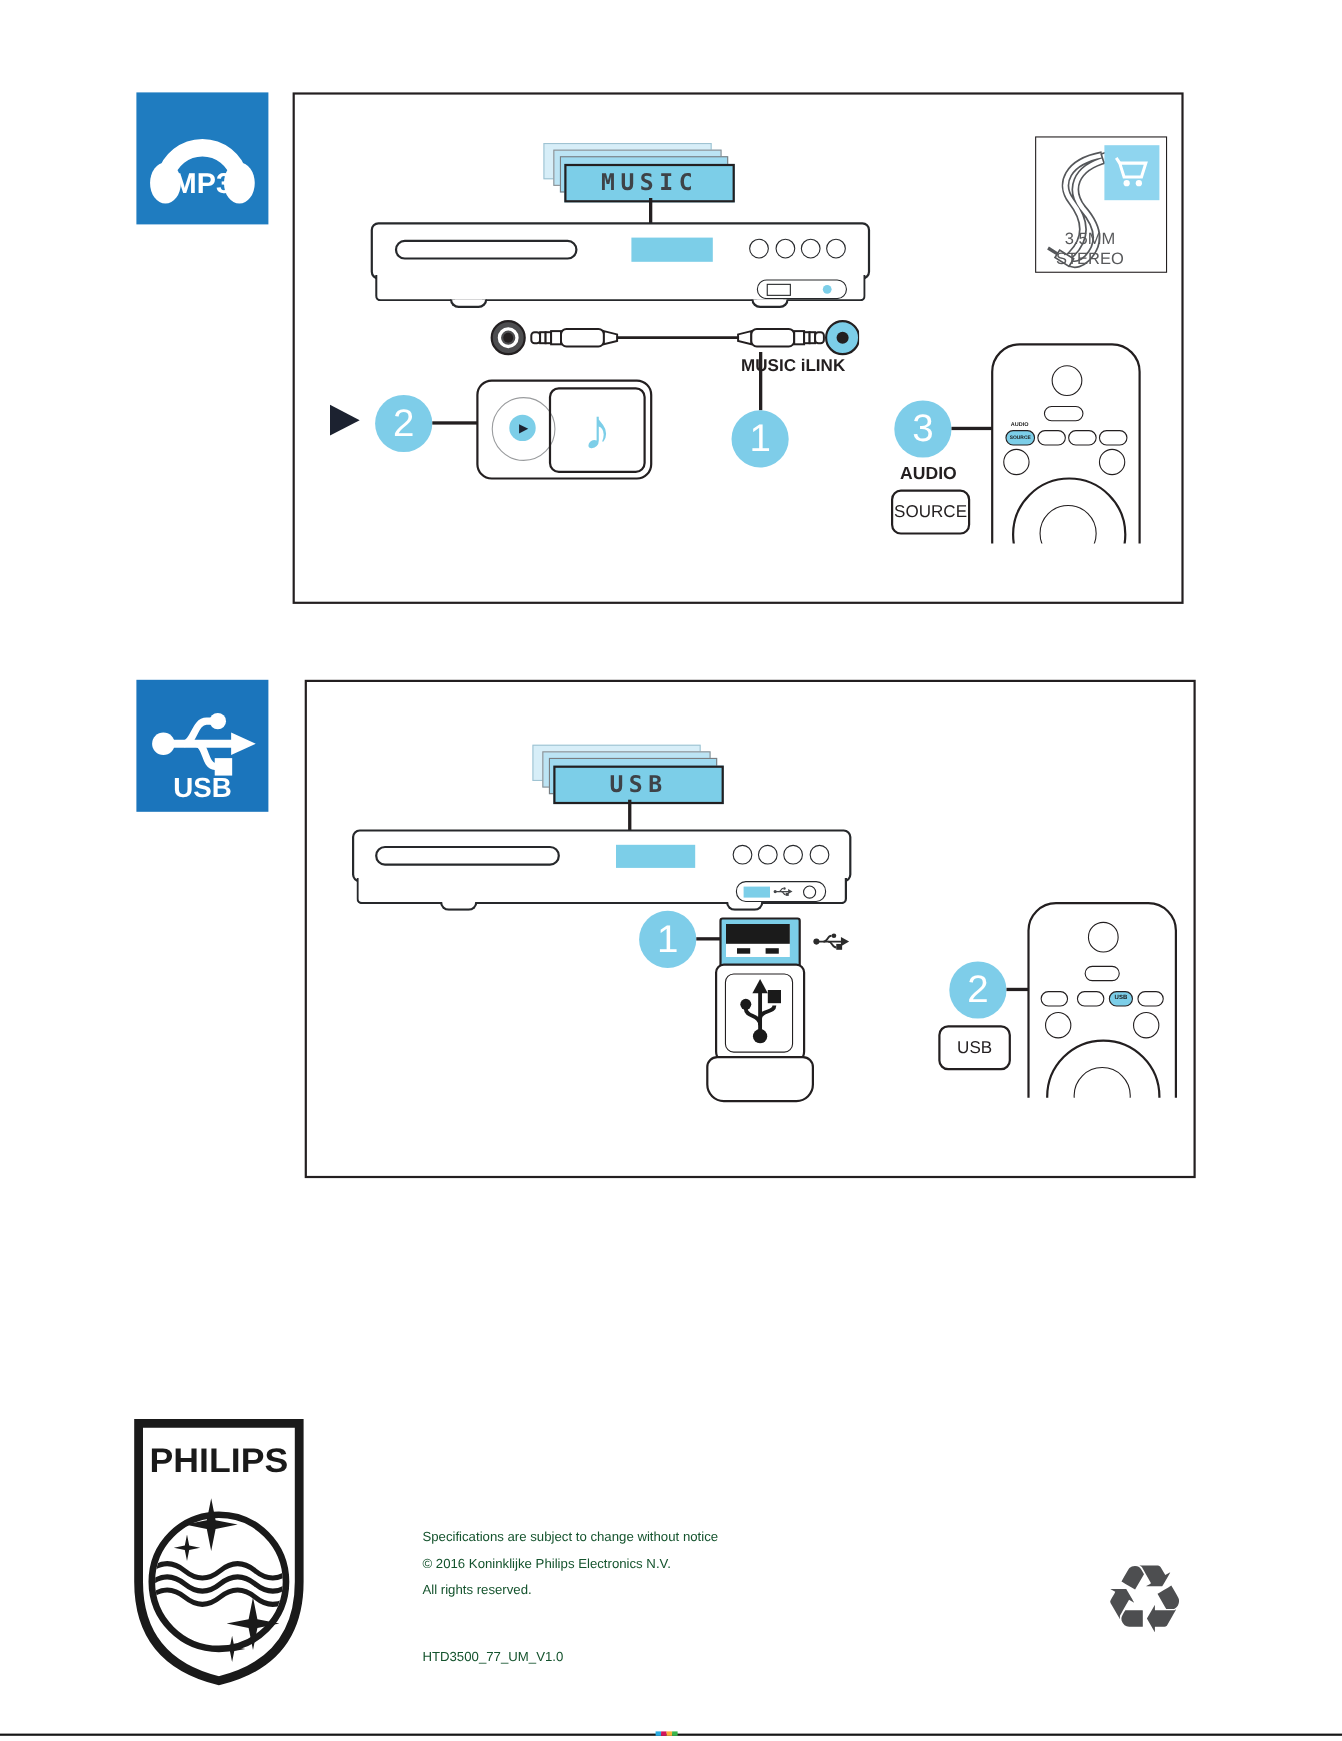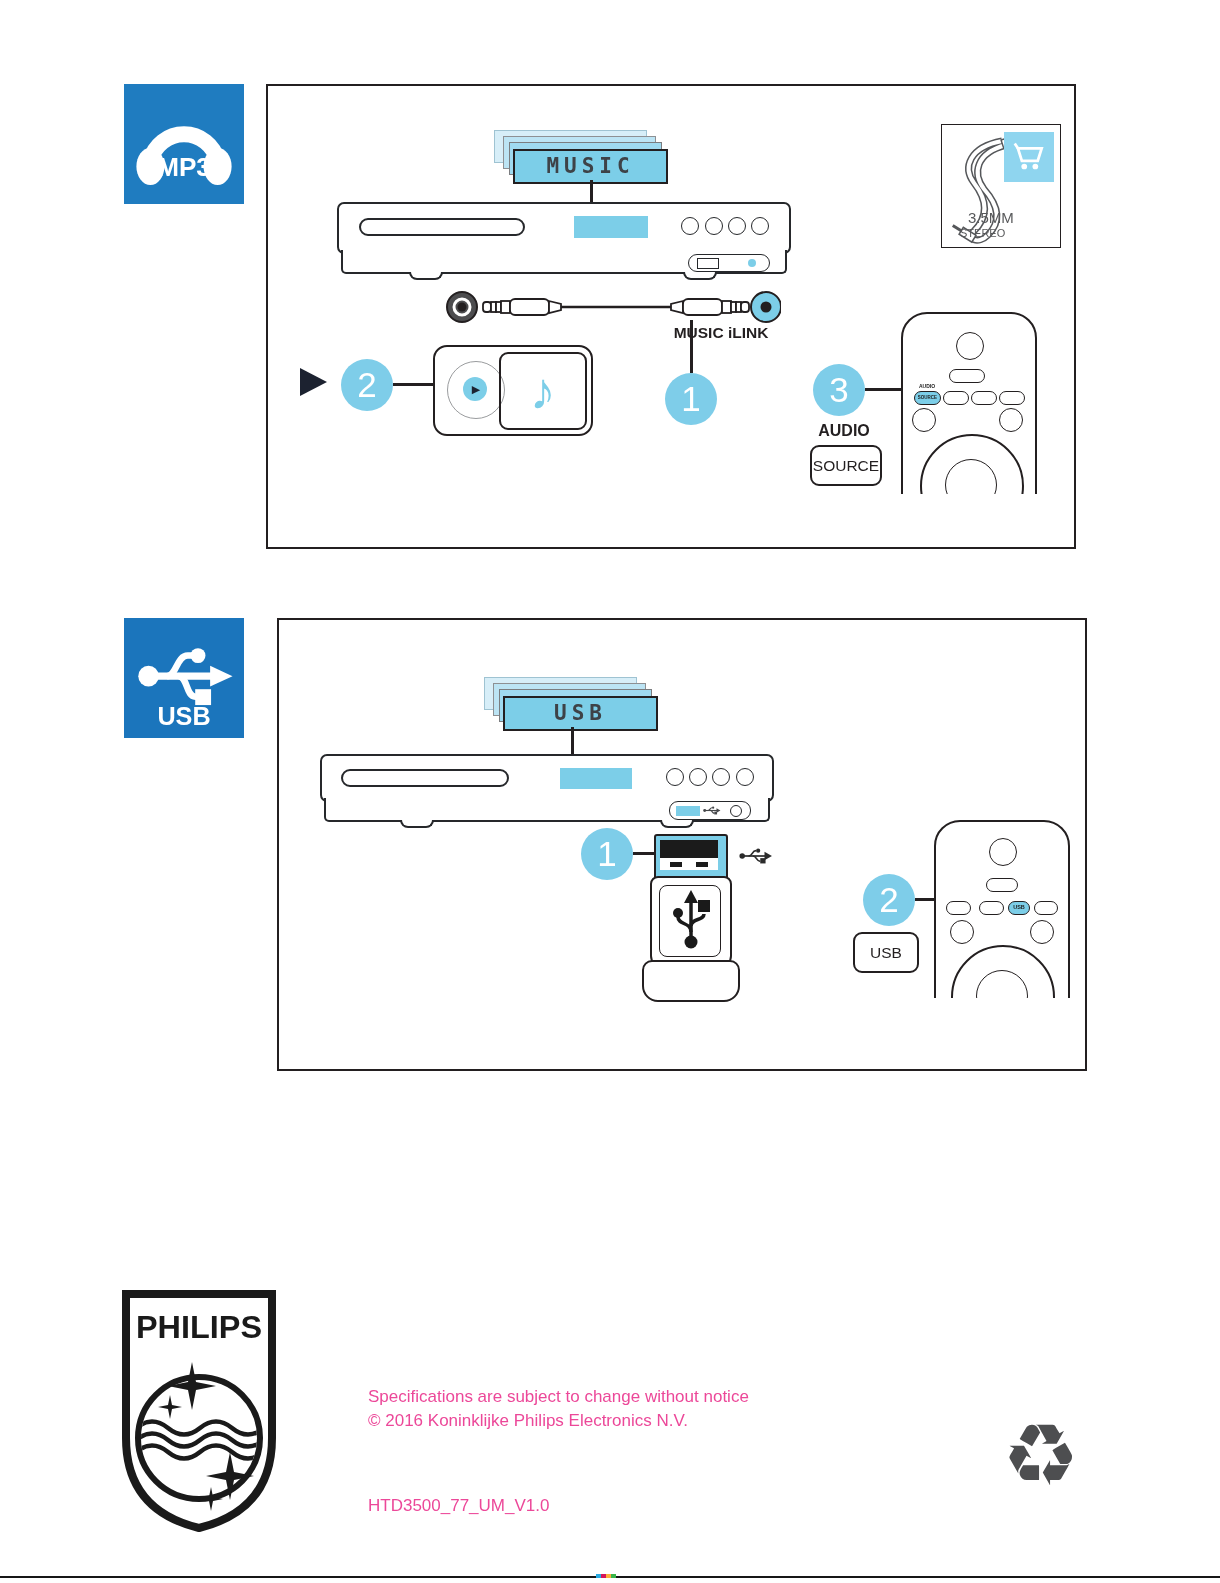--- a/index.html
+++ b/index.html
@@ -33,21 +33,21 @@
                border:2.5px solid #231F20;border-radius:26px;background:#fff;}
   .r-circle{position:absolute;border:1.8px solid #231F20;border-radius:50%;background:#fff;}
   .r-pill{position:absolute;height:12px;border:1.5px solid #231F20;border-radius:7px;background:#fff;}
   .r-pill.active{background:#7CCEE8;display:flex;align-items:center;justify-content:center;}
   .r-tiny{font-size:5px;font-weight:bold;color:#1c1c1c;letter-spacing:0;line-height:1;}
   
   .call-box{position:absolute;border:2.5px solid #231F20;border-radius:9px;background:#fff;
             display:flex;align-items:center;justify-content:center;font-size:15.5px;color:#231F20;}
   .call-label{position:absolute;font-weight:bold;font-size:16px;text-align:center;color:#231F20;}
   .note{color:#7CCEE8;}
-  .footer-text{position:absolute;font-size:17px;line-height:24px;color:#ec4899;}
+  .footer-text{position:absolute;font-size:12px;line-height:24px;color:#14532d;margin-left:16px;}
 </style>
 </head>
 <body>
 
 <div id="page">
 
   <div class="abs badge" style="left:124px;top:84px;background:#1F7CC0;">
     <svg width="112" height="112" viewBox="0 0 120 120">
       <path d="M24,78 A37,37 0 0 1 96,78" fill="none" stroke="#fff" stroke-width="17"></path>
       <ellipse cx="24" cy="84" rx="15" ry="20" fill="#fff"></ellipse>
@@ -183,21 +183,21 @@
       </svg>
       <div class="abs" style="left:62px;top:7px;width:50px;height:50px;background:#8FD5EF;display:flex;align-items:center;justify-content:center;">
         <svg width="38" height="38" viewBox="0 0 48 48">
           <path d="M10,13 H40 L35,29 H15 Z" fill="none" stroke="#fff" stroke-width="3.5"></path>
           <path d="M10,13 L6,7" stroke="#fff" stroke-width="3.5" fill="none"></path>
           <circle cx="18" cy="36" r="3.6" fill="#fff"></circle>
           <circle cx="32" cy="36" r="3.6" fill="#fff"></circle>
         </svg>
       </div>
       <div class="abs" style="left:26px;top:84px;font-size:15px;color:#58595B;">3.5MM</div>
-      <div class="abs" style="left:18px;top:102px;font-size:11px;color:#58595B;">STEREO</div>
+      <div class="abs" style="left:18px;top:102px;font-size:15px;color:#58595B;">STEREO</div>
     </div>
   </div>
 
   <div class="abs badge" style="left:124px;top:618px;background:#1B75BC;">
     <svg width="112" height="112" viewBox="0 0 120 120">
       <circle cx="22" cy="58" r="11" fill="#fff"></circle>
       <line x1="22" y1="58" x2="94" y2="58" stroke="#fff" stroke-width="8"></line>
       <polygon points="88,47 112,58 88,69" fill="#fff"></polygon>
       <path d="M42,58 C52,58 52,36 64,36 L70,36" fill="none" stroke="#fff" stroke-width="7"></path>
       <circle cx="75" cy="36" r="8" fill="#fff"></circle>
@@ -331,20 +331,21 @@
       <polygon points="74,74 78,94 98,98 78,102 74,122 70,102 50,98 70,94"></polygon>
       <polygon points="52,107 54,117 64,119 54,121 52,131 50,121 40,119 50,117"></polygon>
       <polygon points="112,164 116,184 136,188 116,192 112,212 108,192 88,188 108,184"></polygon>
       <polygon points="93,199 95,209 105,211 95,213 93,223 91,213 81,211 91,209"></polygon>
     </g>
   </svg>
 
   <div class="footer-text" style="left:368px;top:1385px;">
     <div>Specifications are subject to change without notice</div>
     <div>© 2016 Koninklijke Philips Electronics N.V.</div>
+    <div>All rights reserved.</div>
   </div>
   <div class="footer-text" style="left:368px;top:1494px;">HTD3500_77_UM_V1.0</div>
 
   <div class="abs" style="left:1002px;top:1412px;font-family:'DejaVu Sans',sans-serif;font-size:86px;color:#4D4E50;line-height:1;">♻</div>
 
   <div class="abs" style="left:0;top:1576px;width:1220px;height:2px;background:#161616;"></div>
   <div class="abs" style="left:596px;top:1574px;width:5px;height:4px;background:#29ABE2;"></div>
   <div class="abs" style="left:601px;top:1574px;width:5px;height:4px;background:#D4145A;"></div>
   <div class="abs" style="left:606px;top:1574px;width:5px;height:4px;background:#FBB03B;"></div>
   <div class="abs" style="left:611px;top:1574px;width:5px;height:4px;background:#39B54A;"></div>

